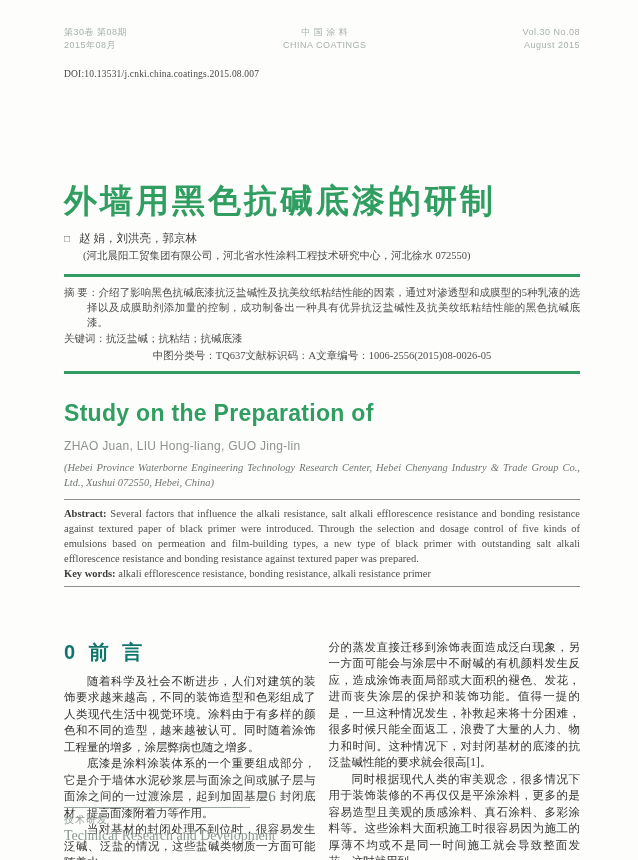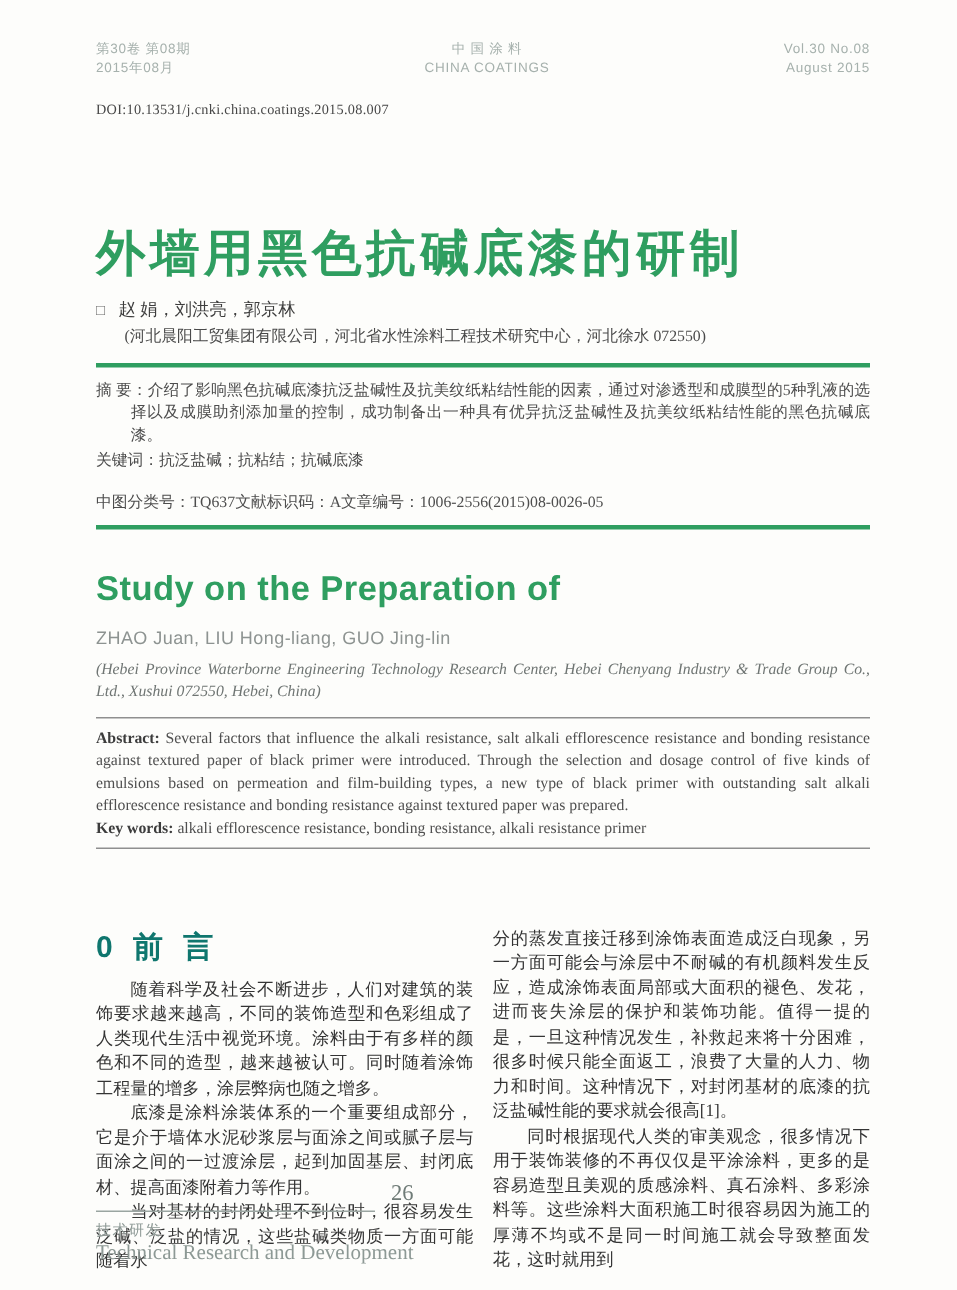--- a/index.html
+++ b/index.html
@@ -13,35 +13,35 @@
 
   
   .jheader { display:flex; justify-content:space-between; align-items:flex-end;
     font-family:"Liberation Sans", sans-serif; font-size:9px; line-height:13px;
     color:#a6b1ad; letter-spacing:.5px; }
   .jh-center { text-align:center; }
   .jh-right { text-align:right; }
   .doi { margin-top:17px; font-size:9.5px; color:#474747; letter-spacing:.2px; }
 
   
-  .title-cn { margin-top:68px; font-family:"Liberation Sans", sans-serif;
+  .title-cn { margin-top:100px; font-family:"Liberation Sans", sans-serif;
     font-size:33px; font-weight:bold; color:#2f9e60; letter-spacing:3px; line-height:44px; }
   .authors-cn { margin-top:8px; font-size:11.5px; color:#3d3d3d; }
   .authors-cn .marker { display:inline-block; margin-right:9px; color:#6a6a6a; font-size:10px; }
   .affil-cn { margin-top:3px; font-size:10.5px; color:#4a4a4a; padding-left:19px; }
 
   .rule-green { margin-top:11px; height:3px; background:#2f9e60; }
   .rule-green.thin { height:2.5px; margin-top:8px; }
   .rule-gray { border-top:1px solid #8f8f8f; }
 
   
   .abs-cn { margin-top:8px; font-size:10.5px; line-height:15px; color:#4d4d4d;
     text-align:justify; padding-left:2.2em; text-indent:-2.2em; }
   .kw-cn { margin-top:2px; font-size:10.5px; color:#4d4d4d; }
-  .clc-row { margin-top:14px; display:flex; justify-content:flex-start;
+  .clc-row { margin-top:3px; display:flex; justify-content:center;
     font-size:10.5px; color:#4d4d4d; }
 
   
   .title-en { margin-top:20px; font-family:"Liberation Sans", sans-serif;
     font-size:23px; font-weight:bold; color:#2f9e60; line-height:39px; letter-spacing:.3px; }
   .authors-en { margin-top:6px; font-family:"Liberation Sans", sans-serif;
     font-size:12px; color:#8d9391; letter-spacing:.3px; }
   .affil-en { margin-top:7px; font-style:italic; font-size:10.5px; line-height:15px;
     color:#6f7573; text-align:justify; }
   .rule-abs-top { margin-top:9px; }

